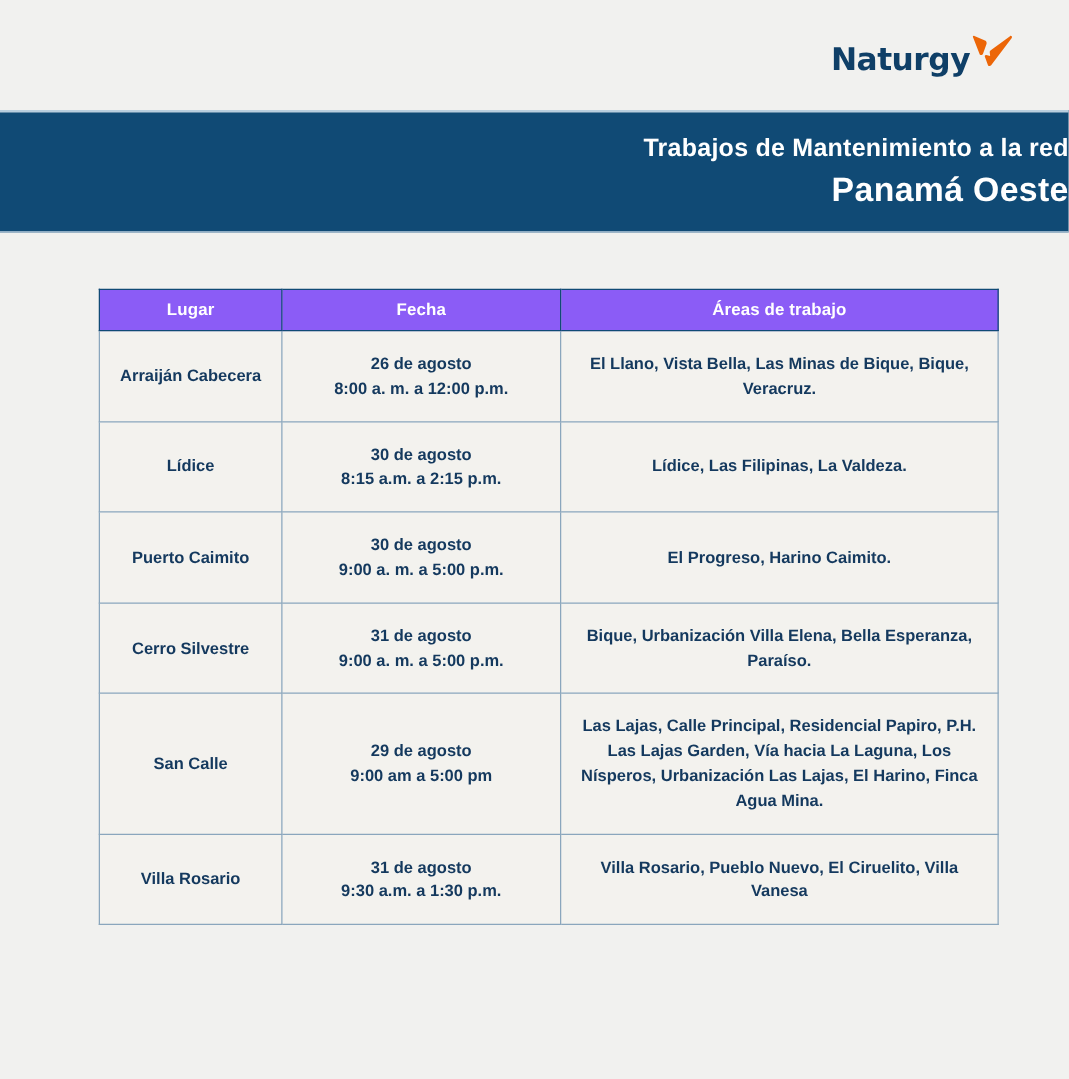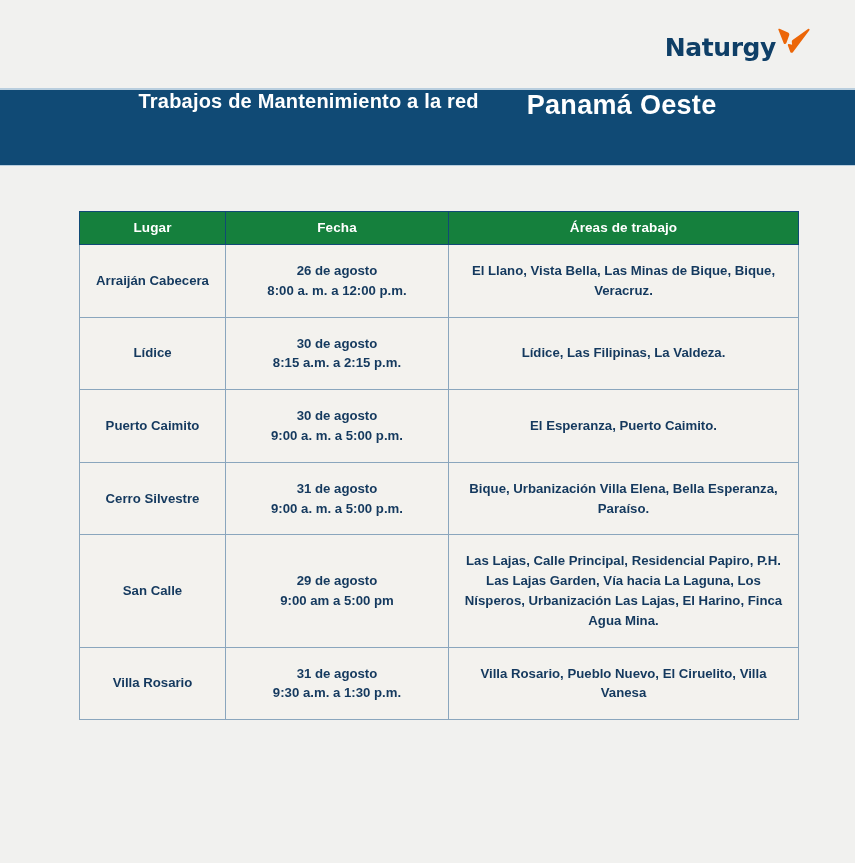--- a/index.html
+++ b/index.html
@@ -48,24 +48,24 @@
     width: 34px;
     height: 26px;
     margin-bottom: 6px;
   }
 
   
   .banner {
     background: #104a75;
     border-top: 2px solid #b9cede;
     border-bottom: 1px solid #b9cede;
-    height: 78px;
+    height: 98px;
     display: flex;
-    flex-direction: row;
-    align-items: flex-start;
+    flex-direction: column;
+    align-items: flex-end;
     justify-content: center;
     color: #ffffff;
     box-sizing: border-box;
   }
   .banner-line1 {
     font-size: 20px;
     font-weight: 700;
     letter-spacing: 0.2px;
     margin-bottom: 6px;
   }
@@ -81,21 +81,21 @@
     padding: 45px 84px 0 79px;
     box-sizing: border-box;
   }
   table.schedule {
     width: 692px;
     border-collapse: collapse;
     table-layout: fixed;
     background: #f3f2ee;
   }
   table.schedule thead th {
-    background: #15803d;
+    background: #8b5cf6;
     color: #ffffff;
     font-size: 13.5px;
     font-weight: 700;
     padding: 8px 4px 9px;
     text-align: center;
     border: 1px solid #104a75;
     letter-spacing: 0.1px;
   }
   table.schedule tbody td {
     border: 1px solid #8aa6bd;
@@ -162,21 +162,21 @@
               <span class="date-line">8:15 a.m. a 2:15 p.m.</span>
             </td>
             <td class="col-areas">Lídice, Las Filipinas, La Valdeza.</td>
           </tr>
           <tr>
             <td class="col-lugar">Puerto Caimito</td>
             <td class="col-fecha">
               <span class="date-line">30 de agosto</span>
               <span class="date-line">9:00 a. m. a 5:00 p.m.</span>
             </td>
-            <td class="col-areas">El Esperanza, Puerto Caimito.</td>
+            <td class="col-areas">El Progreso, Harino Caimito.</td>
           </tr>
           <tr>
             <td class="col-lugar">Cerro Silvestre</td>
             <td class="col-fecha">
               <span class="date-line">31 de agosto</span>
               <span class="date-line">9:00 a. m. a 5:00 p.m.</span>
             </td>
             <td class="col-areas">Bique, Urbanización Villa Elena, Bella Esperanza, Paraíso.</td>
           </tr>
           <tr>

